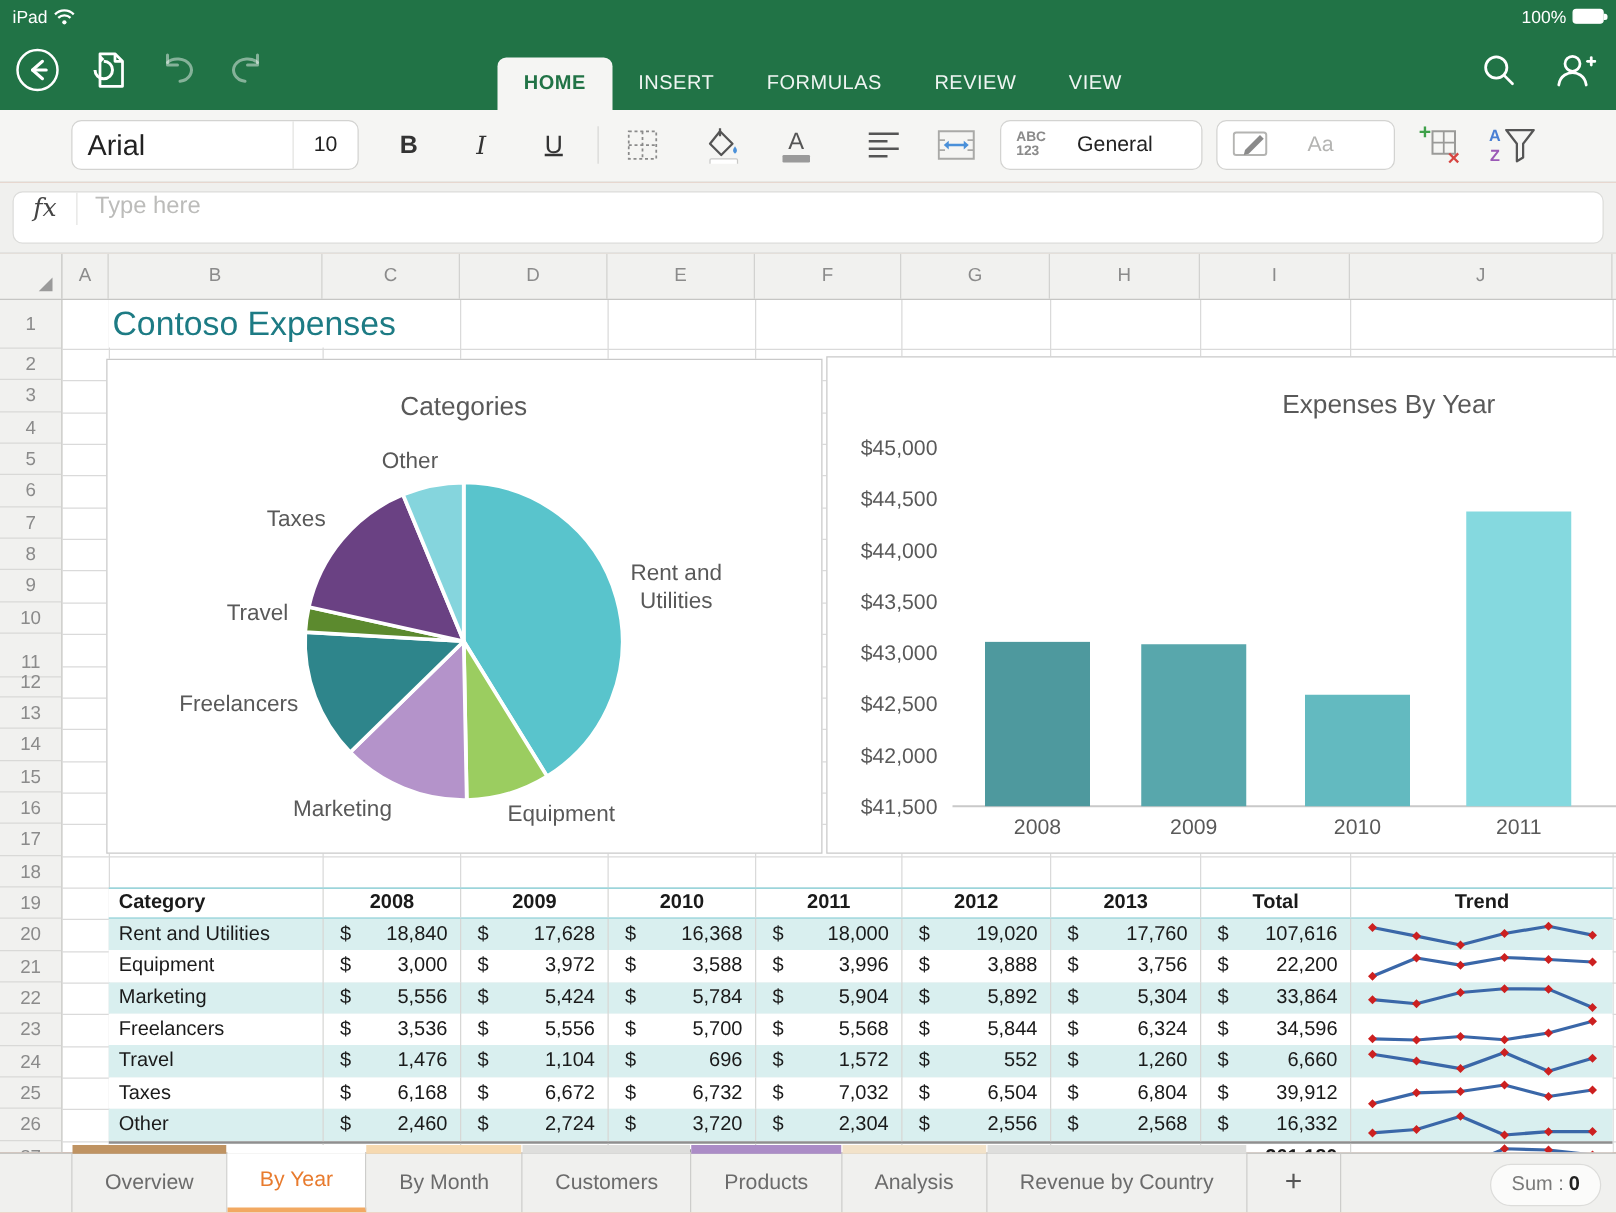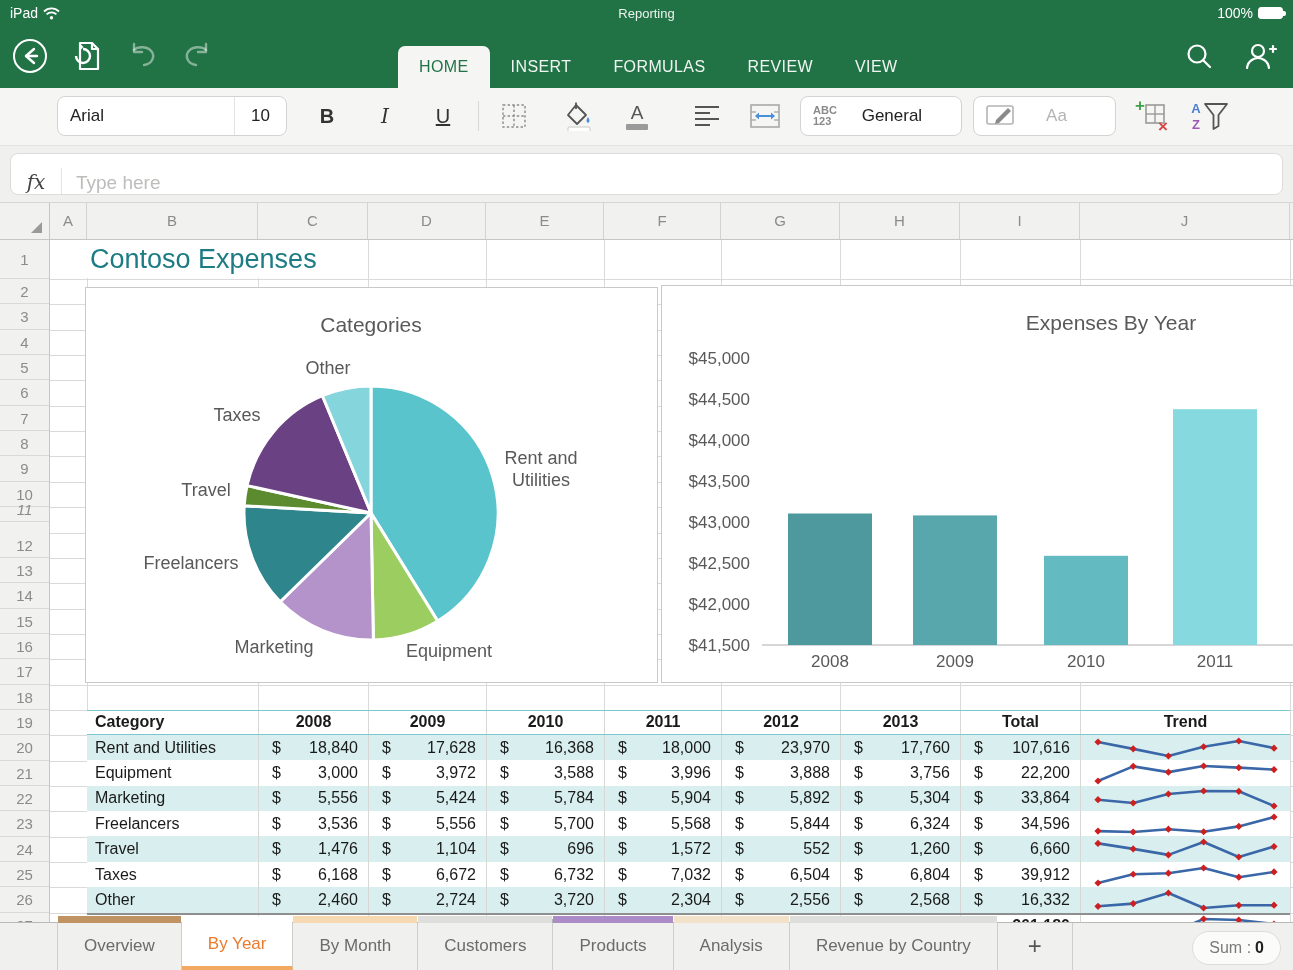--- a/index.html
+++ b/index.html
@@ -16,42 +16,42 @@
   .status-right { position:absolute; right:10px; top:5px; color:#fff; font-size:14px; display:flex; align-items:center; gap:5px; }
   .battery { width:25px; height:12px; border:1px solid #fff; border-radius:3px; background:#fff; position:relative; }
   .battery:after { content:""; position:absolute; right:-4px; top:3px; width:3px; height:5px; background:#fff; border-radius:0 2px 2px 0; }
 
   .nav-left { position:absolute; left:12px; top:38px; display:flex; align-items:center; gap:24px; }
   .nav-right { position:absolute; right:16px; top:42px; display:flex; align-items:center; gap:30px; }
   .navicon { display:flex; align-items:center; justify-content:center; }
 
   .ribbon-tabs { position:absolute; left:398px; bottom:0; display:flex; align-items:flex-end; height:42px; }
   .rtab { height:42px; line-height:42px; padding:0 21px; color:rgba(255,255,255,.93); font-size:16px; letter-spacing:.4px; }
-  .rtab.active { background:#f5f5f3; color:#217346; border-radius:7px 7px 0 0; font-weight:400; }
+  .rtab.active { background:#f5f5f3; color:#217346; border-radius:7px 7px 0 0; font-weight:700; }
 
   
   .toolbar { position:absolute; left:0; top:88px; width:100%; height:58px; background:#f5f5f3; border-bottom:1px solid #e2e2e0; }
   .combo { position:absolute; top:8px; height:40px; background:#fff; border:1px solid #d3d3d1; border-radius:8px; display:flex; align-items:center; }
   .font-combo { left:57px; width:230px; }
-  .font-name { flex:1; padding-left:12px; font-size:17px; color:#222; }
+  .font-name { flex:1; padding-left:12px; font-size:23px; color:#222; }
   .font-size { width:52px; text-align:center; font-size:17px; color:#222; border-left:1px solid #e3e3e1; line-height:38px; }
   .tbtn { position:absolute; top:8px; width:40px; height:40px; display:flex; align-items:center; justify-content:center; font-size:20px; color:#333; }
   .tsep { position:absolute; top:13px; width:1px; height:30px; background:#d8d8d6; }
   .b-btn { left:307px; font-weight:700; }
   .i-btn { left:365px; font-family:"DejaVu Serif", serif; font-style:italic; }
   .u-btn { left:423px; text-decoration:underline; }
   .nf-combo { left:800px; width:162px; }
   .abc123 { padding-left:12px; font-size:11px; line-height:11px; color:#8a8a8a; font-weight:700; }
   .nf-label { flex:1; text-align:center; font-size:17px; color:#222; padding-right:14px; }
   .styles-combo { left:973px; width:143px; }
   .aa-label { flex:1; text-align:center; font-size:17px; color:#b4b4b2; padding-right:18px; }
 
   
   .formula-row { position:absolute; left:0; top:146px; width:100%; height:57px; background:#f0f0ee; border-bottom:1px solid #d6d6d4; }
-  .formula-bar { position:absolute; left:10px; right:10px; top:7px; height:42px; background:#fff; border:1px solid #dcdcda; border-radius:8px; display:flex; align-items:flex-end; }
+  .formula-bar { position:absolute; left:10px; right:10px; top:7px; height:42px; background:#fff; border:1px solid #dcdcda; border-radius:8px; display:flex; align-items:flex-start; }
   .fx { width:50px; text-align:center; font-family:"DejaVu Serif", serif; font-style:italic; font-size:20px; color:#444; }
   .fxsep { width:1px; height:26px; background:#e4e4e2; }
   .formula-input { flex:1; border:none; outline:none; font-size:19px; color:#333; padding-left:14px; background:transparent; }
   .formula-input::placeholder { color:#bcbcba; }
 
   
   .sheet { position:absolute; left:0; top:203px; width:1293px; height:719px; background:#fff; overflow:hidden; }
   .colheads { position:absolute; left:0; top:0; width:100%; height:37px; background:#f1f1ef; border-bottom:1px solid #c6c6c4; z-index:4; }
   .colhead { position:absolute; top:0; height:36px; line-height:36px; text-align:center; color:#8b8b8b; font-size:15px; border-right:1px solid #d2d2d0; }
   .corner { position:absolute; left:0; top:0; width:50px; height:36px; border-right:1px solid #c6c6c4; }
@@ -101,21 +101,20 @@
   <div class="header">
     <div class="status-left">
       <span>iPad</span>
       <svg width="17" height="13" viewBox="0 0 17 13">
         <path d="M1 4.5 A10.5 10.5 0 0 1 16 4.5" fill="none" stroke="#fff" stroke-width="1.8"></path>
         <path d="M3.6 7.3 A7 7 0 0 1 13.4 7.3" fill="none" stroke="#fff" stroke-width="1.8"></path>
         <circle cx="8.5" cy="10.8" r="1.7" fill="#fff"></circle>
       </svg>
     </div>
     <div class="status-center">
-      <div class="status-doc">Reporting</div>
     </div>
     <div class="status-right">
       <span>100%</span>
       <span class="battery"></span>
     </div>
 
     <div class="nav-left">
       <span class="navicon">
         <svg width="36" height="36" viewBox="0 0 36 36">
             <circle cx="18" cy="18" r="16" fill="none" stroke="#fff" stroke-width="2"></circle>
@@ -372,21 +371,21 @@
           <div class="tcell money" style="width: 118px;">
             <span class="cur">$</span>
             <span class="num">16,368</span>
           </div>
           <div class="tcell money" style="width: 117px;">
             <span class="cur">$</span>
             <span class="num">18,000</span>
           </div>
           <div class="tcell money" style="width: 119px;">
             <span class="cur">$</span>
-            <span class="num">23,970</span>
+            <span class="num">19,020</span>
           </div>
           <div class="tcell money" style="width: 120px;">
             <span class="cur">$</span>
             <span class="num">17,760</span>
           </div>
           <div class="tcell money" style="width: 120px;">
             <span class="cur">$</span>
             <span class="num">107,616</span>
           </div>
           <div class="tcell trendcell" style="width: 210px;">
@@ -716,21 +715,21 @@
         <div class="rowhead" style="top: 0px; height: 39px; line-height: 39px;">1</div>
         <div class="rowhead" style="top: 39px; height: 25.35px; line-height: 25.35px;">2</div>
         <div class="rowhead" style="top: 64.35px; height: 25.35px; line-height: 25.35px;">3</div>
         <div class="rowhead" style="top: 89.7px; height: 25.35px; line-height: 25.35px;">4</div>
         <div class="rowhead" style="top: 115.05px; height: 25.35px; line-height: 25.35px;">5</div>
         <div class="rowhead" style="top: 140.4px; height: 25.35px; line-height: 25.35px;">6</div>
         <div class="rowhead" style="top: 165.75px; height: 25.35px; line-height: 25.35px;">7</div>
         <div class="rowhead" style="top: 191.1px; height: 25.35px; line-height: 25.35px;">8</div>
         <div class="rowhead" style="top: 216.45px; height: 25.35px; line-height: 25.35px;">9</div>
         <div class="rowhead" style="top: 241.8px; height: 25.35px; line-height: 25.35px;">10</div>
-        <div class="rowhead" style="top: 257px; height: 25.35px; line-height: 25.35px; font-style: italic;">11</div>
+        <div class="rowhead" style="top: 277px; height: 25.35px; line-height: 25.35px;">11</div>
         <div class="rowhead" style="top: 292.5px; height: 25.35px; line-height: 25.35px;">12</div>
         <div class="rowhead" style="top: 317.85px; height: 25.35px; line-height: 25.35px;">13</div>
         <div class="rowhead" style="top: 343.2px; height: 25.35px; line-height: 25.35px;">14</div>
         <div class="rowhead" style="top: 368.55px; height: 25.35px; line-height: 25.35px;">15</div>
         <div class="rowhead" style="top: 393.9px; height: 25.35px; line-height: 25.35px;">16</div>
         <div class="rowhead" style="top: 419.25px; height: 25.35px; line-height: 25.35px;">17</div>
         <div class="rowhead" style="top: 444.6px; height: 25.35px; line-height: 25.35px;">18</div>
         <div class="rowhead" style="top: 469.95px; height: 25.35px; line-height: 25.35px;">19</div>
         <div class="rowhead" style="top: 495.3px; height: 25.35px; line-height: 25.35px;">20</div>
         <div class="rowhead" style="top: 520.65px; height: 25.35px; line-height: 25.35px;">21</div>

